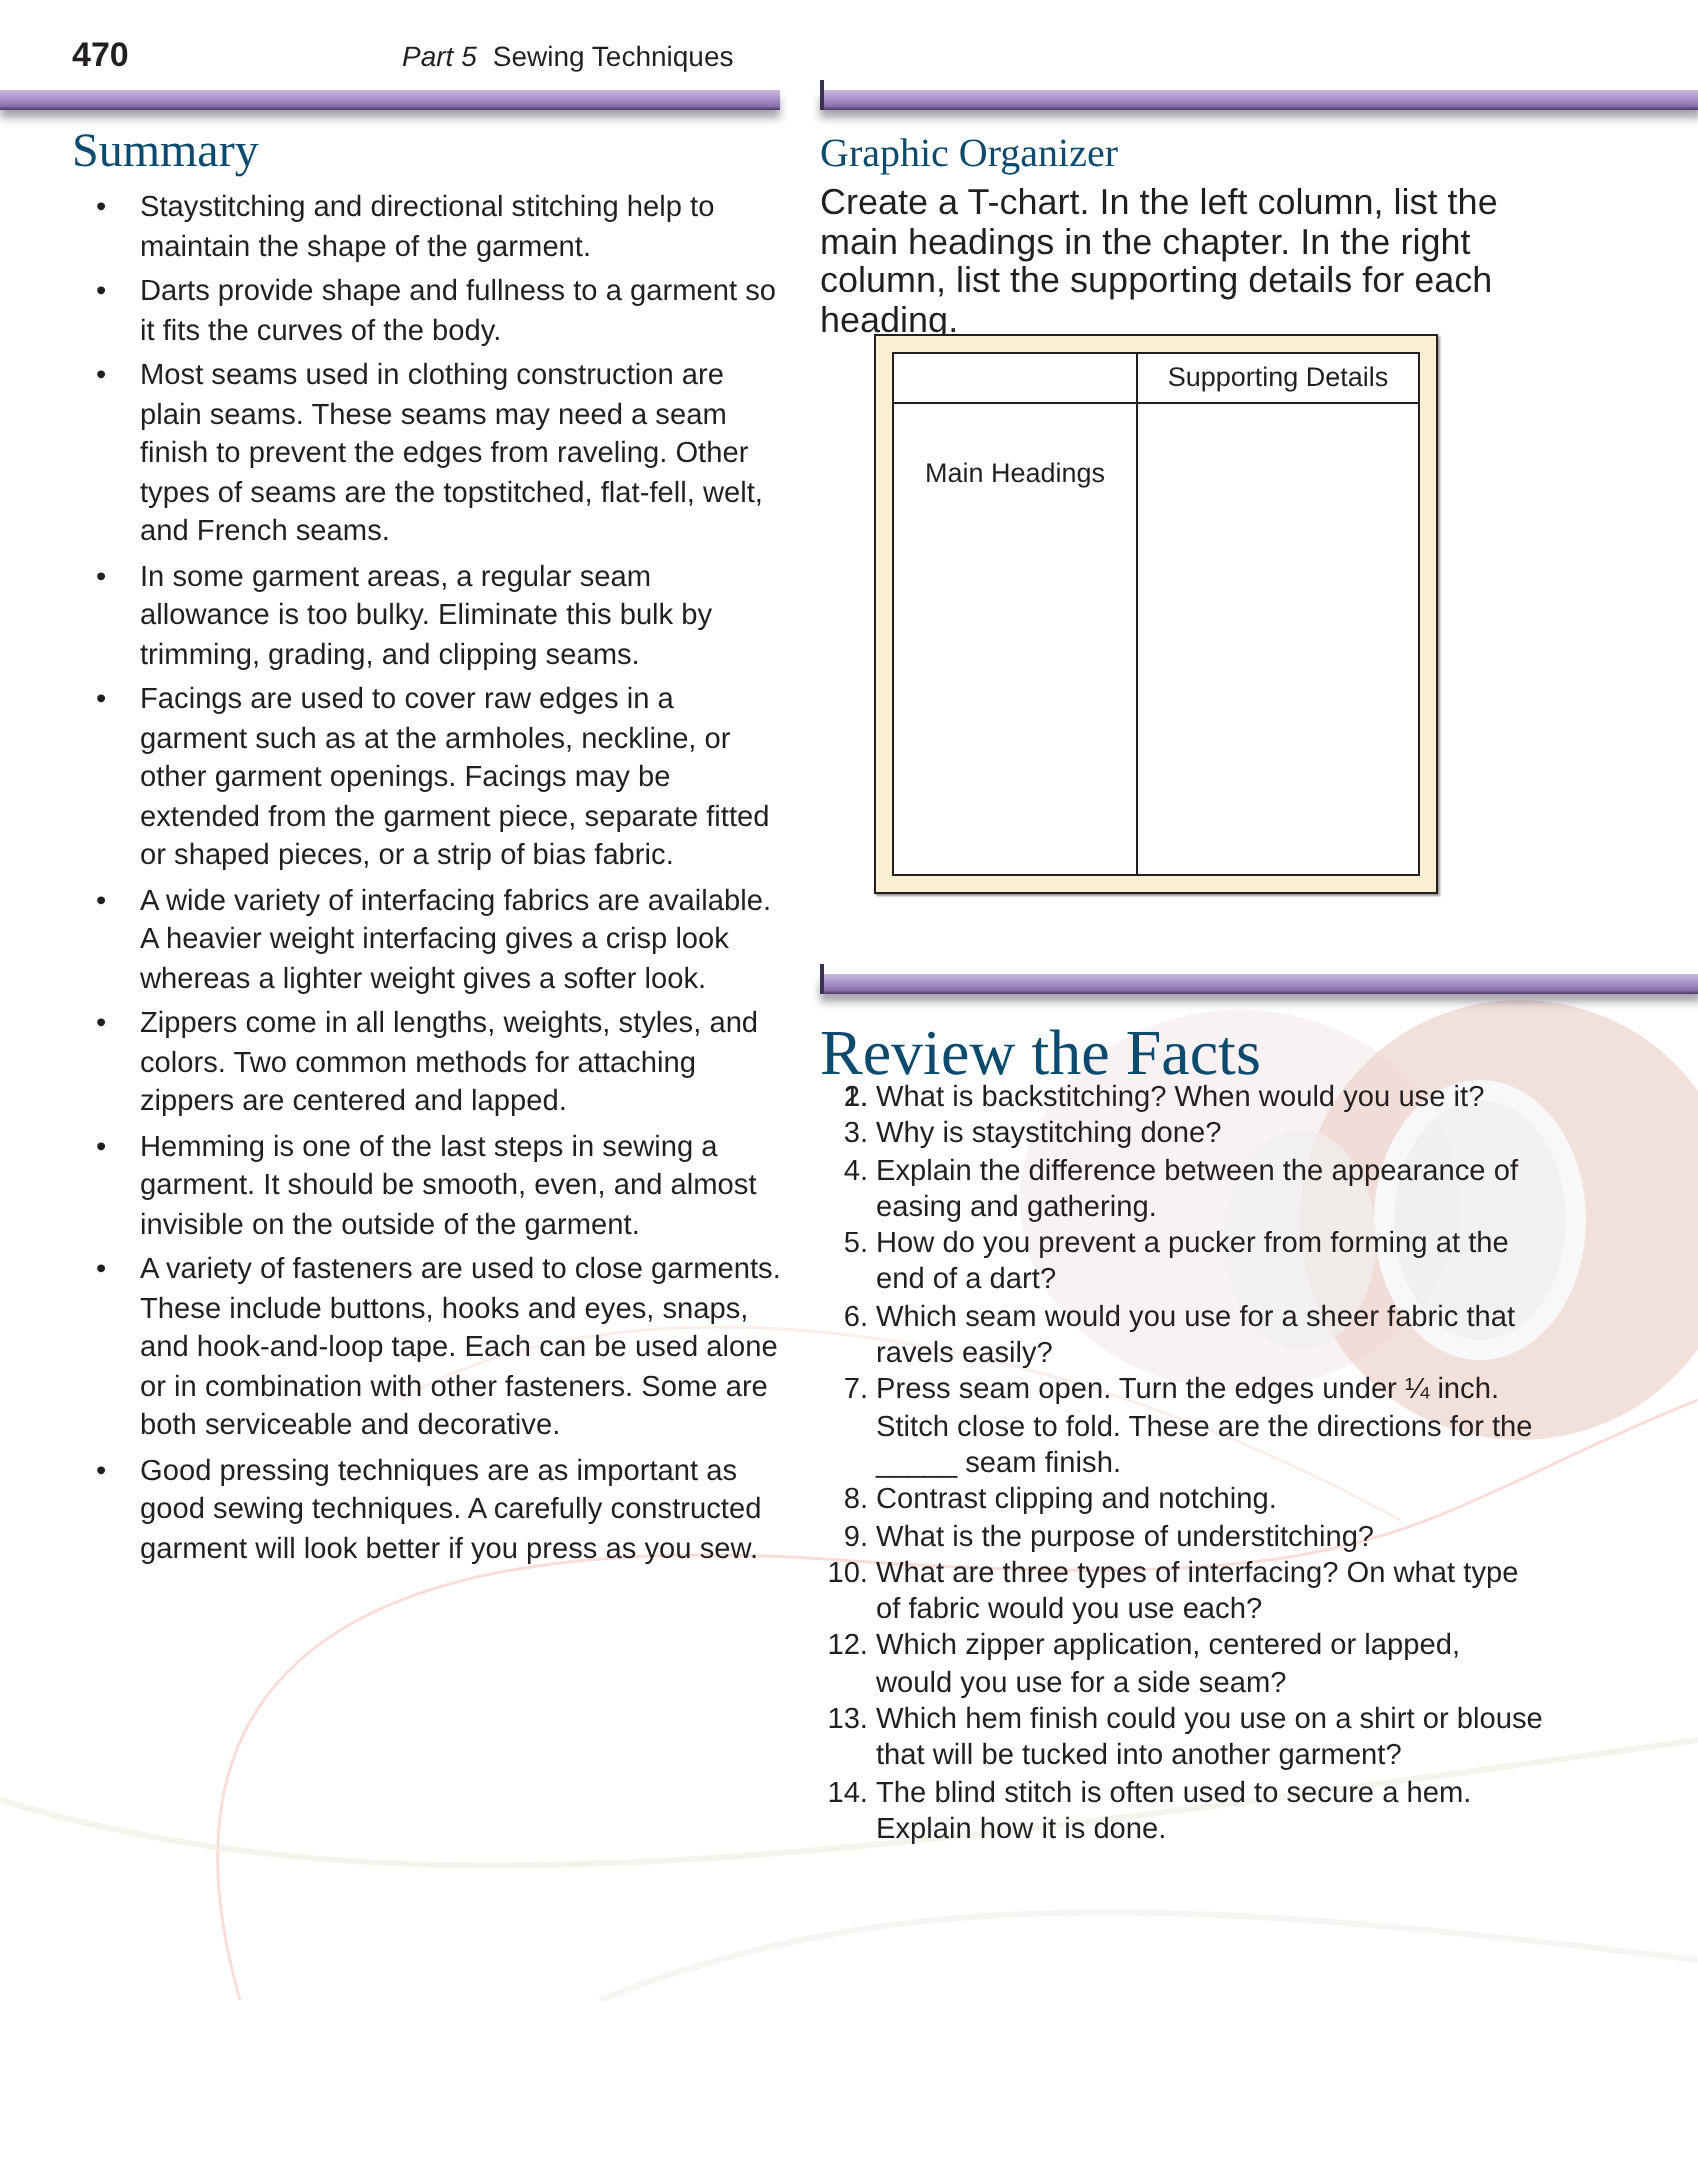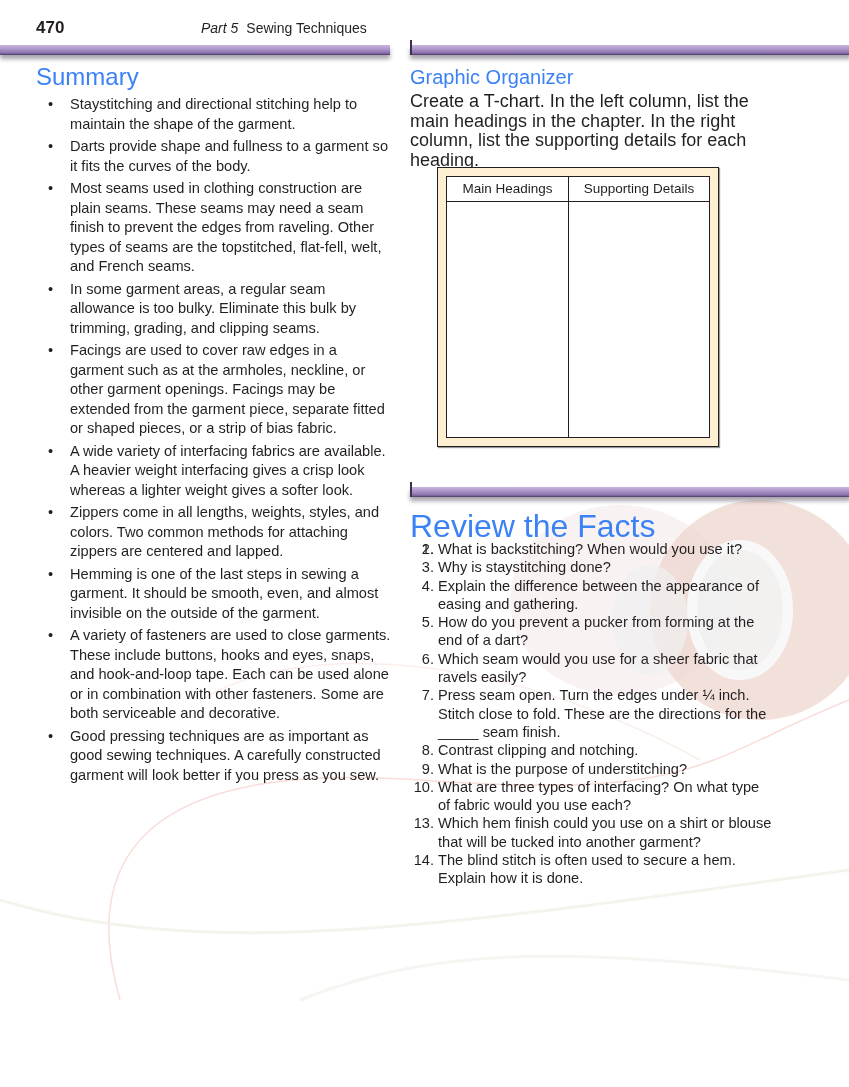--- a/index.html
+++ b/index.html
@@ -20,22 +20,22 @@
       background: linear-gradient(#c8b7dc 0%, #a892c6 45%, #8b72ad 80%, #4a3a60 100%);
       box-shadow: 0 4px 4px rgba(60,50,70,0.45);
     }
     .bar.left { left: 0; top: 45px; width: 390px; }
     .bar.right { left: 410px; top: 45px; width: 439px; border-left: 2px solid #3d2f50; }
     .bar.right::before { content: ""; position: absolute; left: -2px; top: -5px; width: 2px; height: 6px; background: #3d2f50; }
     .bar.right2 { left: 410px; top: 487px; width: 439px; border-left: 2px solid #3d2f50; }
     .bar.right2::before { content: ""; position: absolute; left: -2px; top: -5px; width: 2px; height: 6px; background: #3d2f50; }
 
     h2 {
-      position: absolute; margin: 0; font-family: Liberation Sans, sans-serif; font-weight: normal;
-      color: #3b82f6;
+      position: absolute; margin: 0; font-family: Liberation Serif, serif; font-weight: normal;
+      color: #0c4a6e;
       text-align: center;
     }
     .h-summary { left: 36px; top: 63px; font-size: 24px; }
     .h-organizer { left: 410px; top: 66px; font-size: 20px; }
     .h-review { left: 410px; top: 508px; font-size: 32px; }
 
     .summary { position: absolute; left: 48px; top: 95px; width: 345px; margin: 0; padding: 0; list-style: none; font-size: 14.6px; line-height: 19.5px; }
     .summary li { position: relative; padding-left: 22px; margin-bottom: 3px; }
     .summary li .bullet { position: absolute; left: 0; top: 0; }
 
@@ -44,21 +44,21 @@
     .tchart-frame {
       position: absolute; left: 437px; top: 167px; width: 282px; height: 280px;
       background: #fdf0d2; border: 1px solid #231f20; box-sizing: border-box;
       box-shadow: 1px 1px 1px #999;
     }
     .tchart {
       position: absolute; left: 8px; top: 8px; right: 8px; bottom: 8px;
       background: #fff; border: 1px solid #231f20;
     }
     .tchart .col-head { position: absolute; top: 0; height: 24px; line-height: 24px; text-align: center; font-size: 13.5px; }
-    .tchart .ch-left { left: 0; width: 121px; }
+    .tchart .ch-left { left: 0; width: 121px; margin-top: 48px; }
     .tchart .ch-right { left: 122px; right: 0; }
     .tchart .hline { position: absolute; top: 24px; left: 0; right: 0; height: 1px; background: #231f20; }
     .tchart .vline { position: absolute; top: 0; bottom: 0; left: 121px; width: 1px; background: #231f20; }
 
     .review { position: absolute; left: 412px; top: 540px; width: 360px; margin: 0; padding: 0; list-style: none; font-size: 14.6px; line-height: 18.3px; }
     .review li { position: relative; padding-left: 26px; }
     .review li .num { position: absolute; left: 0; width: 22px; text-align: right; }
   </style>
 </head>
 <body>
@@ -120,15 +120,16 @@
     <li><span class="num">1.</span></li>
     <li><span class="num">2.</span><span>What is backstitching? When would you use it?</span></li>
     <li><span class="num">3.</span><span>Why is staystitching done?</span></li>
     <li><span class="num">4.</span><span>Explain the difference between the appearance of easing and gathering.</span></li>
     <li><span class="num">5.</span><span>How do you prevent a pucker from forming at the end of a dart?</span></li>
     <li><span class="num">6.</span><span>Which seam would you use for a sheer fabric that ravels easily?</span></li>
     <li><span class="num">7.</span><span>Press seam open. Turn the edges under ¼ inch. Stitch close to fold. These are the directions for the _____ seam finish.</span></li>
     <li><span class="num">8.</span><span>Contrast clipping and notching.</span></li>
     <li><span class="num">9.</span><span>What is the purpose of understitching?</span></li>
     <li><span class="num">10.</span><span>What are three types of interfacing? On what type of fabric would you use each?</span></li>
+    <li><span class="num">12.</span><span>Which zipper application, centered or lapped, would you use for a side seam?</span></li>
     <li><span class="num">13.</span><span>Which hem finish could you use on a shirt or blouse that will be tucked into another garment?</span></li>
     <li><span class="num">14.</span><span>The blind stitch is often used to secure a hem. Explain how it is done.</span></li>
   </ol>
 
 </body></html>

